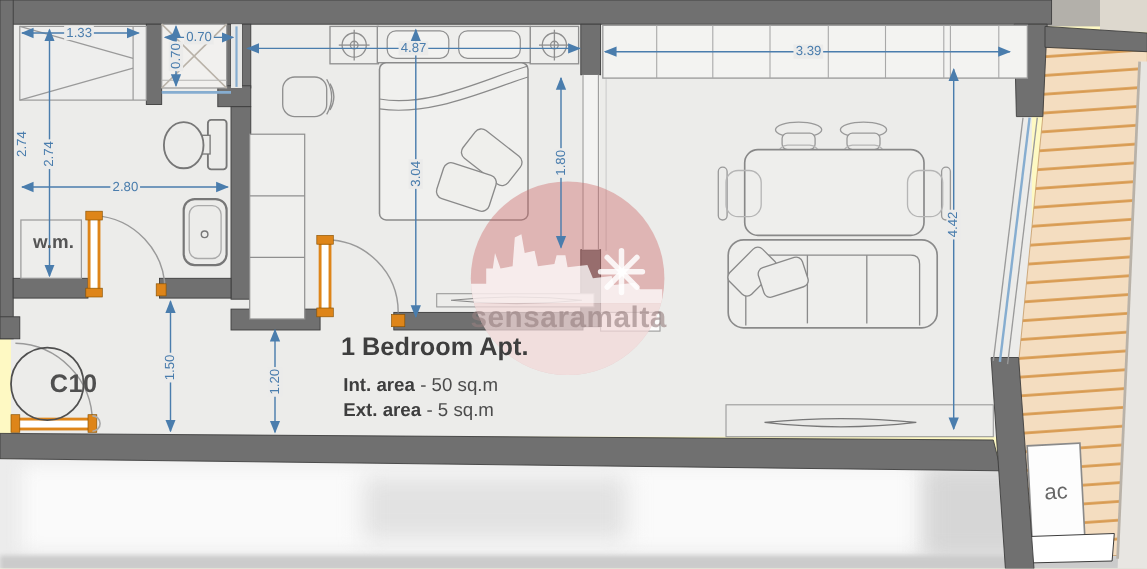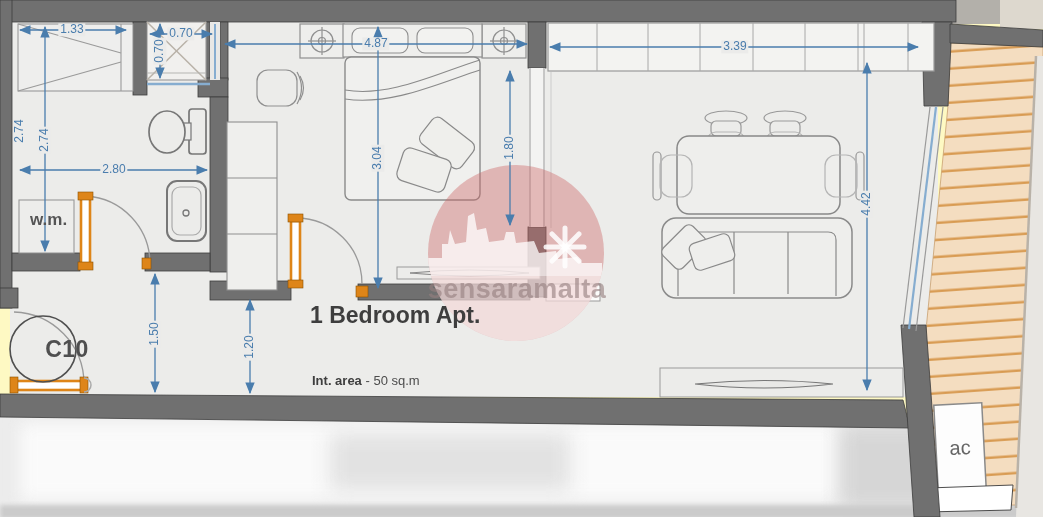--- a/index.html
+++ b/index.html
@@ -13,21 +13,21 @@
   .lbl.nobg{background:transparent;}
   .room-label{position:absolute;z-index:3;color:#4f4f4f;background:transparent;}
   #wm-label{left:30px;top:210px;font-size:17px;font-weight:bold;color:#555;}
   #unit-label{left:43px;top:349px;transform:translate(-50%,-50%);
               font-size:23px;font-weight:600;letter-spacing:.5px;margin-left:24px;}
   #ac-label{left:960px;top:448px;transform:translate(-50%,-50%) rotate(-3deg);
             font-size:20px;color:#666;}
   #title{position:absolute;z-index:3;left:310px;top:302px;font-size:23px;
          font-weight:bold;color:#3e3e3e;
          text-decoration-thickness:2px;text-underline-offset:4px;}
-  .area-line{position:absolute;z-index:3;left:312px;font-size:13px;color:#4c4c4c;margin-top:33px;}
+  .area-line{position:absolute;z-index:3;left:312px;font-size:17px;color:#4c4c4c;}
   .area-line b{color:#3e3e3e;}
   #int-line{top:340px;} #ext-line{top:363px;}
   #watermark-text{position:absolute;z-index:3;left:517px;top:289px;
        transform:translate(-50%,-50%);font-size:27px;font-weight:bold;
        letter-spacing:.5px;color:rgba(150,128,128,0.62);}
   #blur-zone{position:absolute;z-index:1;left:0;top:417px;width:1043px;height:100px;
        overflow:hidden;background:#ececec;}
   .blob{position:absolute;}
 </style>
 </head>
@@ -313,16 +313,20 @@
 
   <div class="room-label" id="wm-label">w.m.</div>
   <div class="room-label" id="unit-label">C10</div>
   <div class="room-label" id="ac-label">ac</div>
 
   <div id="title">1 Bedroom Apt.</div>
   <div class="area-line" id="int-line">
     <b>Int. area</b>
     <span>- 50 sq.m</span>
   </div>
+  <div class="area-line" id="ext-line">
+    <b>Ext. area</b>
+    <span>- 5 sq.m</span>
+  </div>
 
   <div id="watermark-text">sensaramalta</div>
 
 </div>
 
 </body></html>

